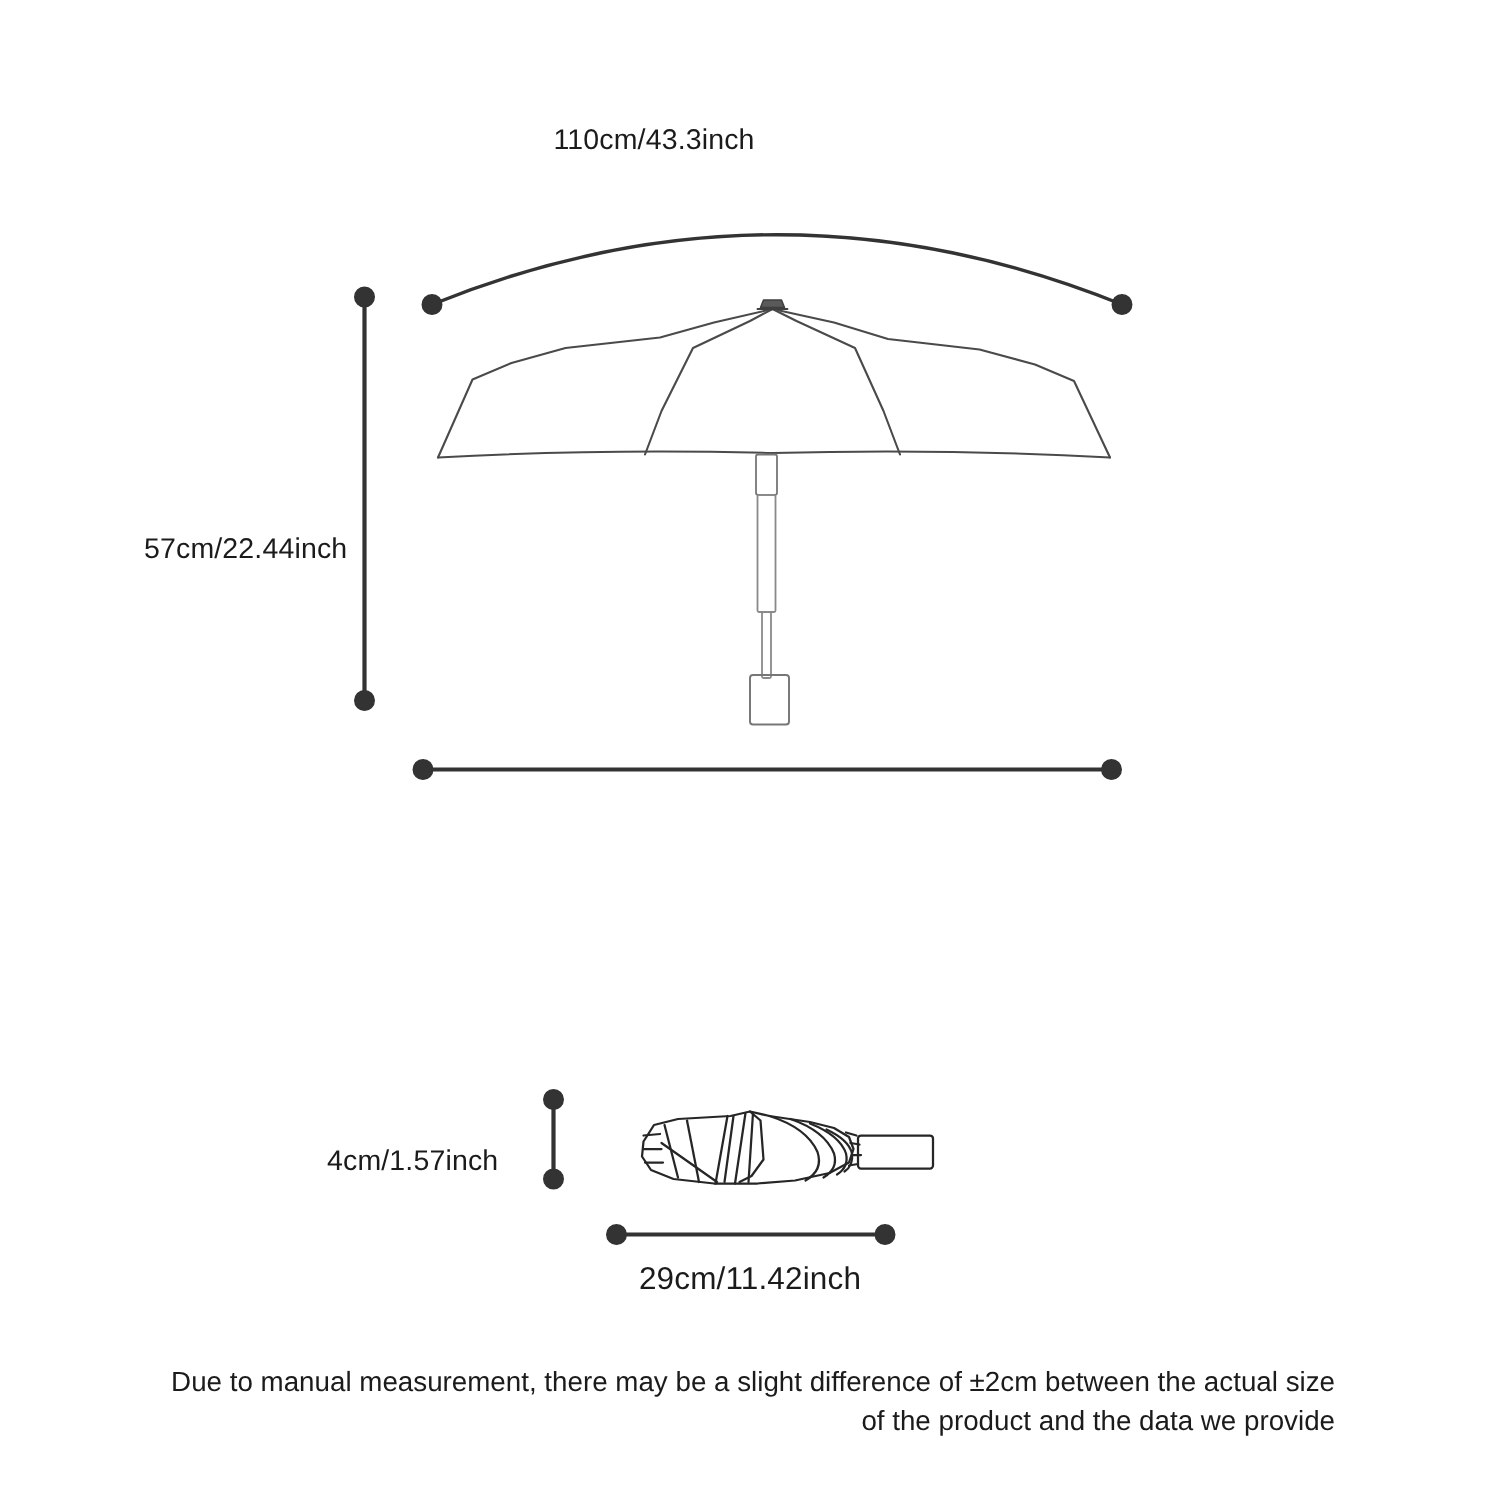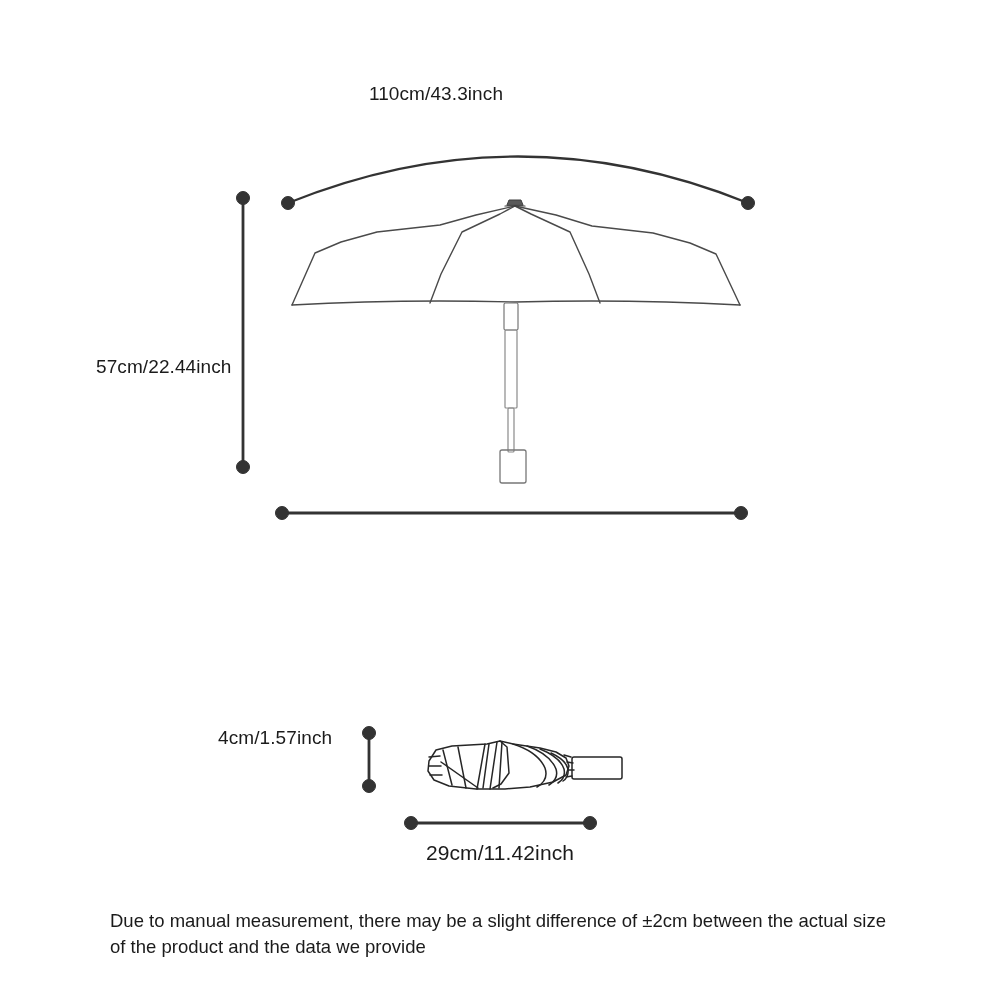--- a/index.html
+++ b/index.html
@@ -51,36 +51,36 @@
     text-align: center;
   }
   #label-width-bottom {
     left: 0;
     top: 539px;
     width: 1000px;
     text-align: center;
   }
   #label-folded-thickness {
     left: 218px;
-    top: 727px;
+    top: 764px;
     text-align: right;
   }
   #label-folded-length {
     left: 0;
     top: 841px;
     width: 1000px;
     text-align: center;
     font-size: 21px;
   }
   #disclaimer {
     position: absolute;
     left: 110px;
     top: 908px;
     width: 780px;
-    text-align: left;
+    text-align: right;
     font-family: "Liberation Sans", sans-serif;
     font-size: 18.5px;
     line-height: 26px;
     color: #1b1b1b;
   }
 </style>
 </head>
 <body>
 
 <div id="diagram-root">

